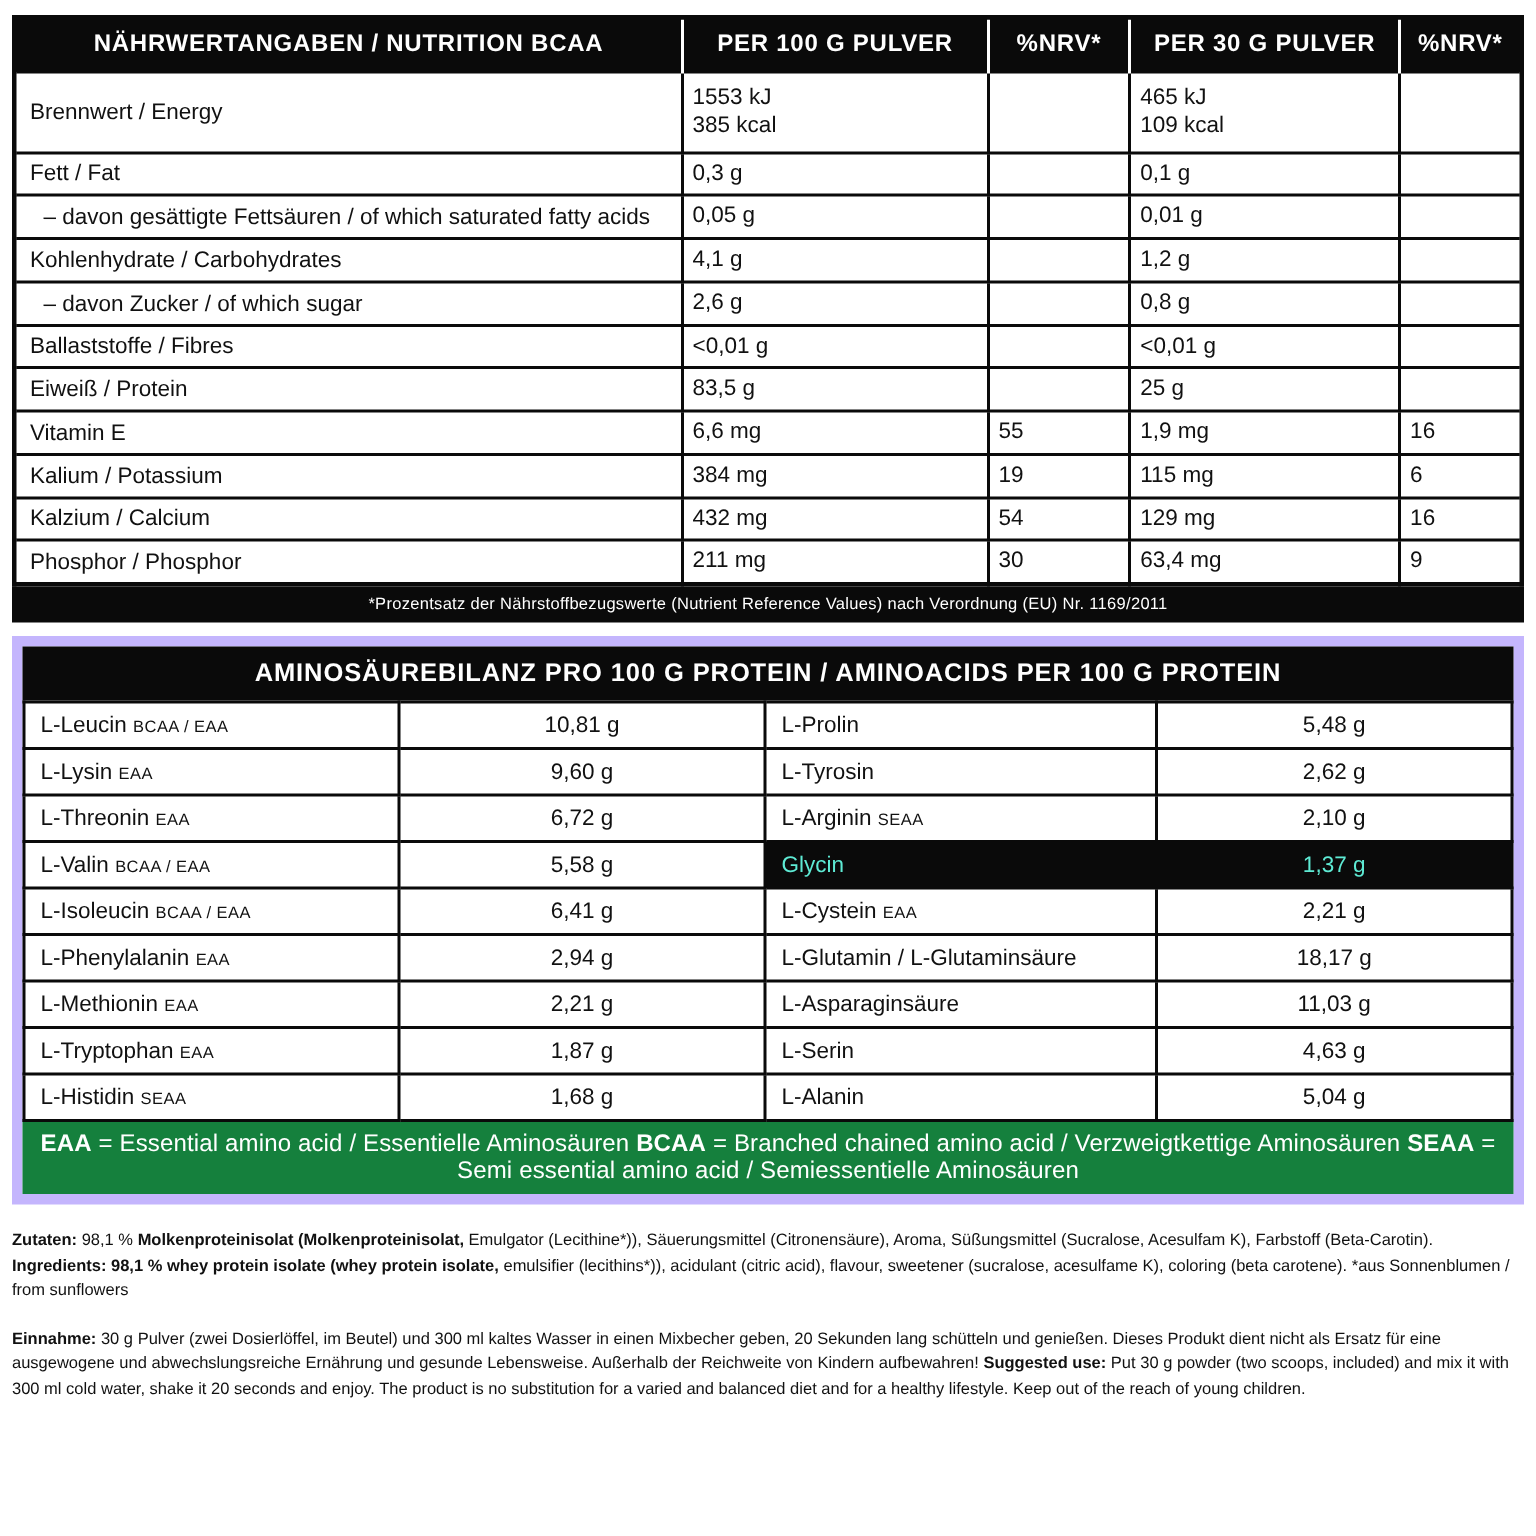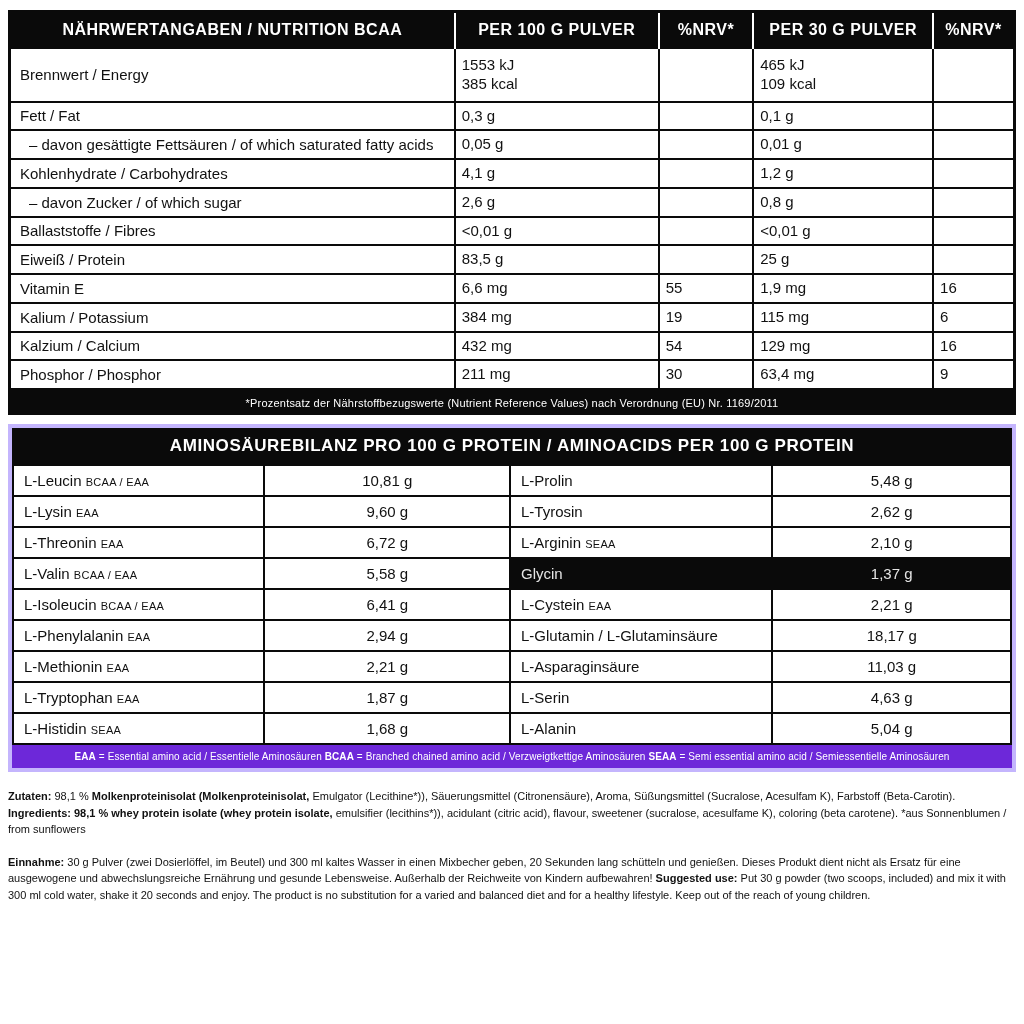--- a/index.html
+++ b/index.html
@@ -30,34 +30,34 @@
   .nutri td.val { white-space: pre-line; line-height: 1.25; }
   .nutri tr.energy td { padding-top: 7px; padding-bottom: 7px; }
   .nutri tr.dash td { border-top: 2px dashed #0a0a0a; }
   .footnote-band {
     background: #0a0a0a; color: #fff;
     font-size: 11px; text-align: center;
     padding: 6px 4px; letter-spacing: .2px;
   }
 
   
-  .amino-wrap { margin-top: 9px; border: 4px solid #c4b5fd; }
+  .amino-wrap { margin-top: 9px; border: 7px solid #c4b5fd; }
   .title-band {
     background: #0a0a0a; color: #fff;
     font-size: 17px; font-weight: bold; letter-spacing: .6px;
     text-align: center; padding: 8px 4px;
   }
   .amino td { font-size: 15px; padding: 6px 6px; }
   .amino td.albl { text-align: left; padding-left: 10px; }
   .amino td.aval { text-align: center; }
   .amino .tag { font-weight: normal; font-size: 11px; letter-spacing: .3px; }
-  .amino td.hl { background: #0a0a0a; color: #e5e5e5; }
+  .amino td.hl { background: #0a0a0a; color: #5eead4; }
   .legend-band {
-    background: #6d28d9; color: #fff;
-    font-size: 10px; text-align: center;
+    background: #15803d; color: #fff;
+    font-size: 16px; text-align: center;
     padding: 6px 3px; letter-spacing: .1px;
   }
   .legend-band .b { font-weight: bold; }
 
   
   .para { font-size: 11px; line-height: 1.5; margin-top: 16px; text-align: left; }
   .para .b { font-weight: bold; }
 </style>
 </head>
 <body>

